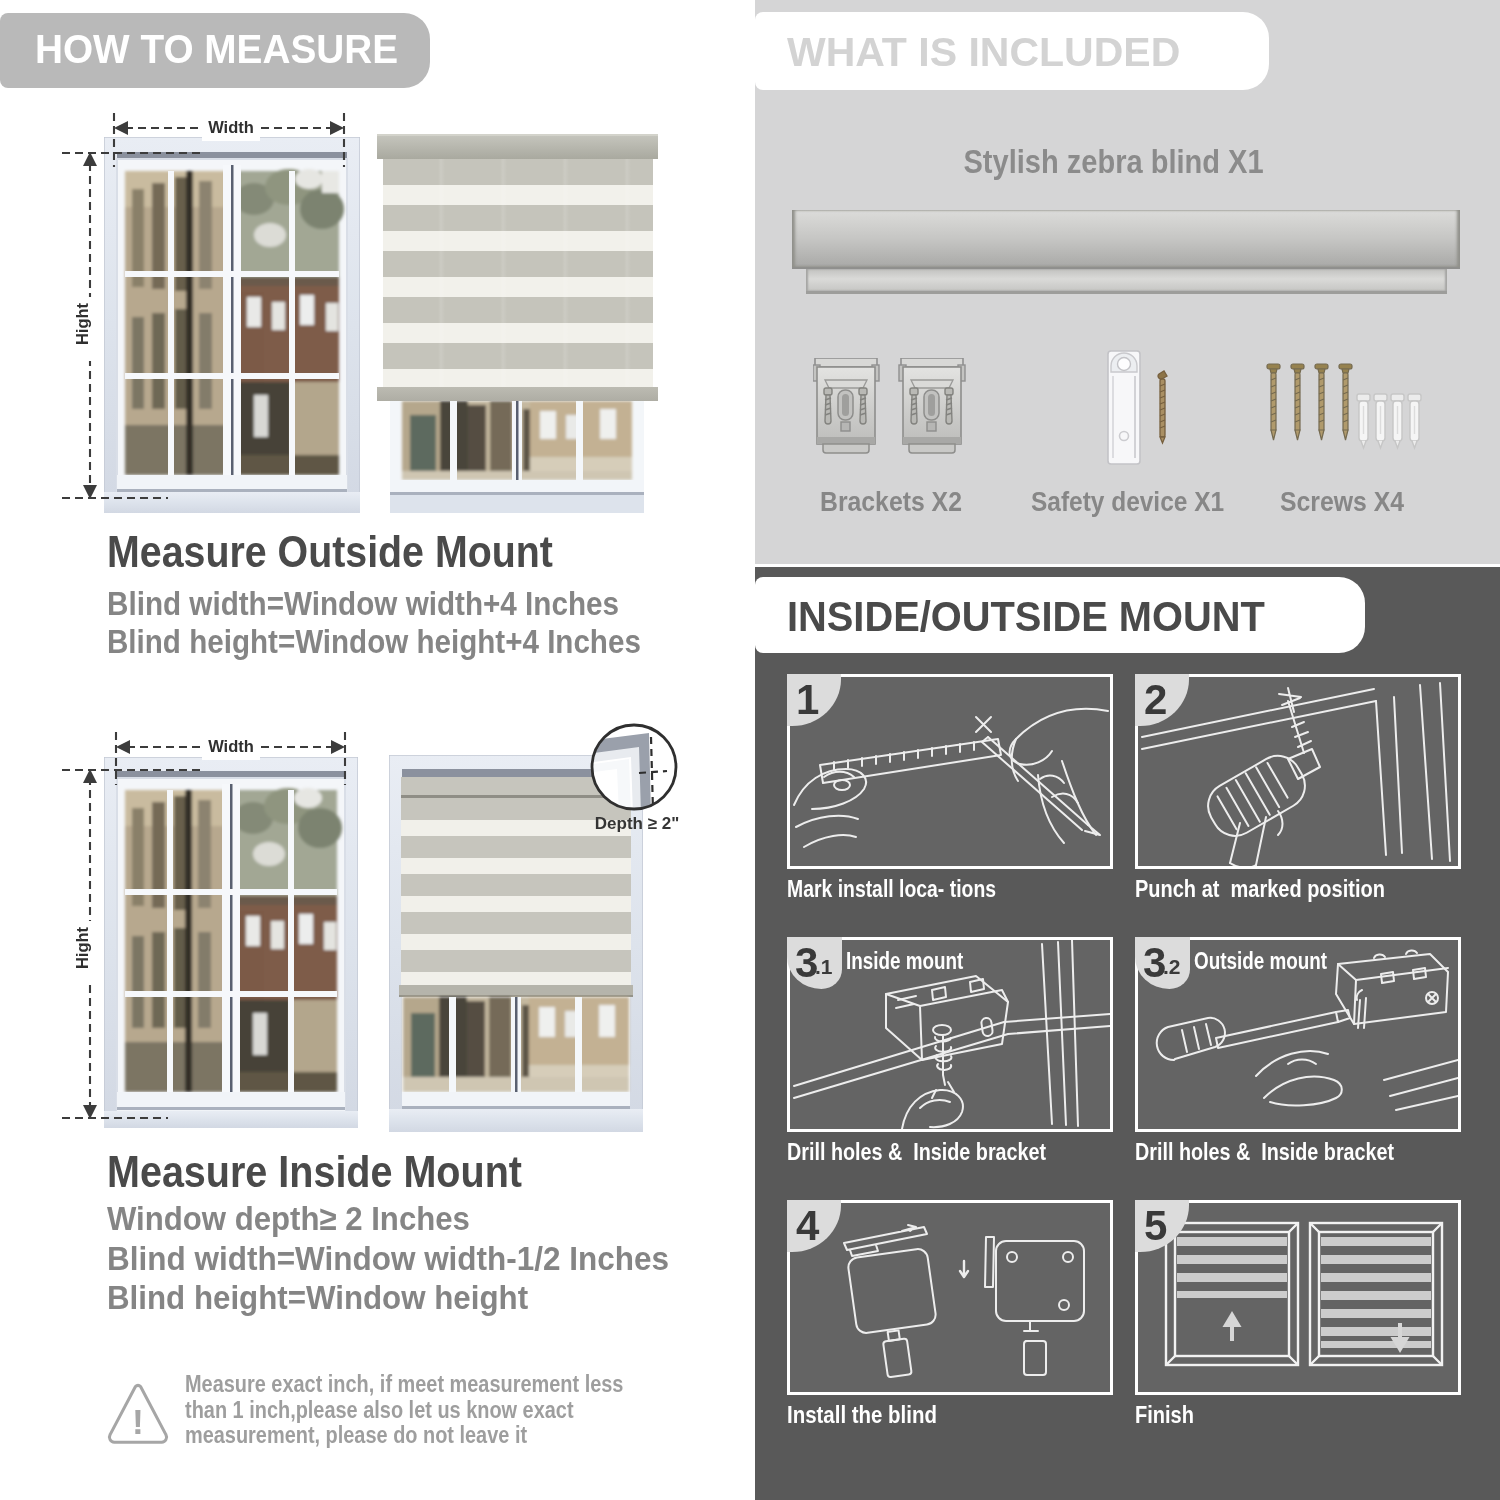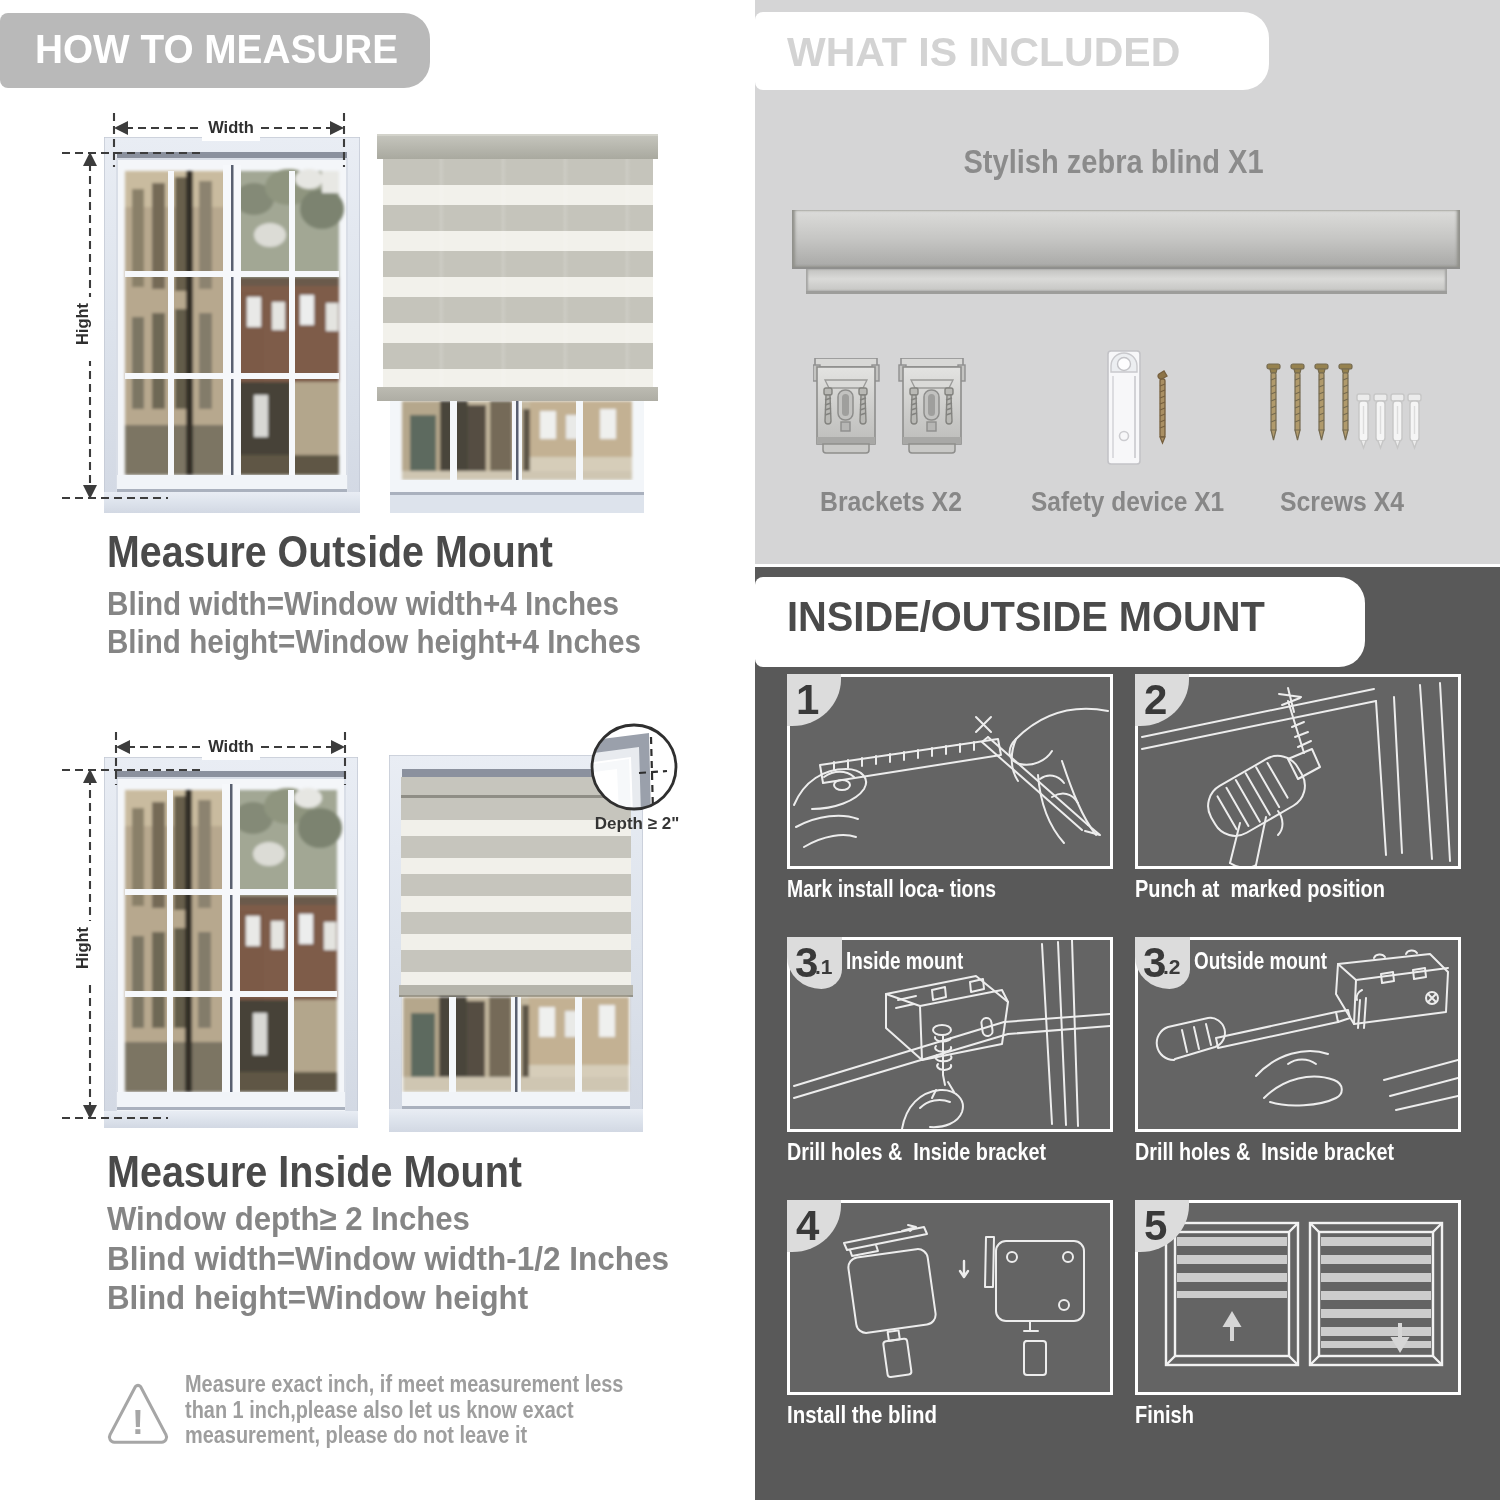--- a/index.html
+++ b/index.html
@@ -8,21 +8,21 @@
 .abs{position:absolute;}
 .banner1{left:0;top:13px;width:430px;height:75px;background:#b9b9b9;border-radius:8px 26px 26px 8px;}
 .banner1 span{position:absolute;left:35px;top:13px;transform:scaleX(0.945);transform-origin:left top;font-size:41px;font-weight:bold;color:#fff;}
 .h1t{color:#4a4a4a;font-size:44px;font-weight:bold;transform-origin:left top;}
 .gline{color:#858585;font-size:34px;font-weight:bold;transform-origin:left top;}
 .small{color:#9e9e9e;font-size:23px;font-weight:bold;line-height:25.5px;transform-origin:left top;}
 .ltpanel{left:755px;top:0;width:745px;height:564px;background:#d5d5d6;}
 .banner2{left:0px;top:12px;width:514px;height:78px;background:#fff;border-radius:8px 26px 26px 8px;}
 .banner2 span{position:absolute;left:32px;top:17px;font-size:41px;font-weight:bold;color:#d3d3d3;}
 .dkpanel{left:755px;top:567px;width:745px;height:933px;background:#595959;}
-.banner3{left:0px;top:10px;width:610px;height:90px;background:#fff;border-radius:8px 26px 26px 8px;text-decoration:underline;}
+.banner3{left:0px;top:10px;width:610px;height:76px;background:#fff;border-radius:8px 26px 26px 8px;text-decoration:underline;}
 .banner3 span{position:absolute;left:32px;top:16px;font-size:42px;font-weight:bold;color:#4a4a4a;transform:scaleX(0.948);transform-origin:left top;}
 .cell{position:absolute;width:326px;height:195px;background:#646464;border:3px solid #fff;box-sizing:border-box;}
 .badge{position:absolute;left:-3px;top:-3px;width:54px;height:52px;background:#dcdcdc;border-radius:0 0 90% 0;}
 .badge b{position:absolute;left:9px;top:2px;font-size:42px;color:#3a3a3a;}
 .badge2{position:absolute;left:-3px;top:-3px;width:55px;height:52px;background:#dcdcdc;border-radius:0 0 60% 100%;}
 .badge2 b{position:absolute;left:8px;top:2px;font-size:42px;color:#3a3a3a;}
 .badge2 i{position:absolute;left:28px;top:18px;font-size:21px;font-style:normal;font-weight:bold;color:#3a3a3a;}
 .cap{position:absolute;color:#fff;font-size:23px;font-weight:bold;transform-origin:left top;}
 .cellt{position:absolute;color:#fff;font-size:23px;font-weight:bold;transform:scaleX(0.82);transform-origin:left top;}
 .itlab{position:absolute;color:#878787;font-size:27px;font-weight:bold;transform-origin:left top;}

